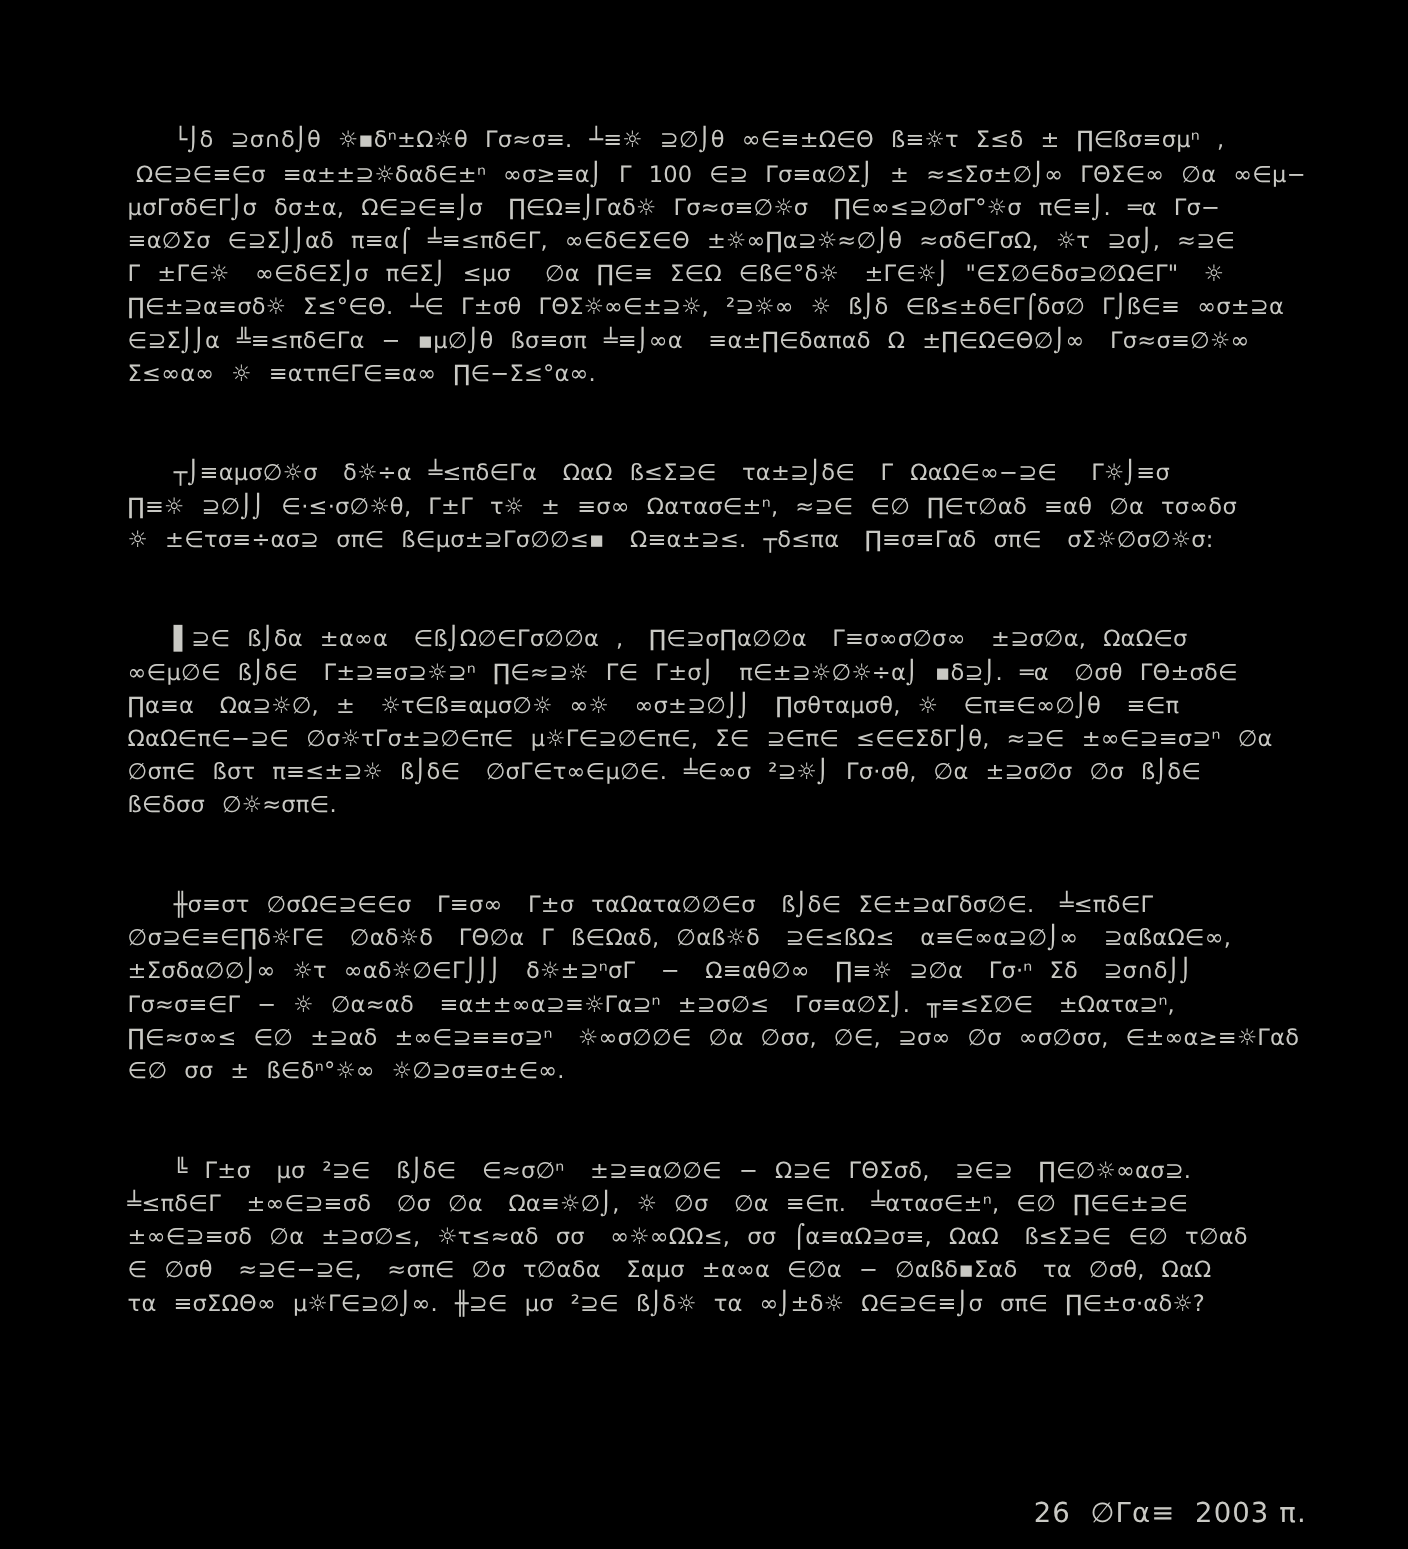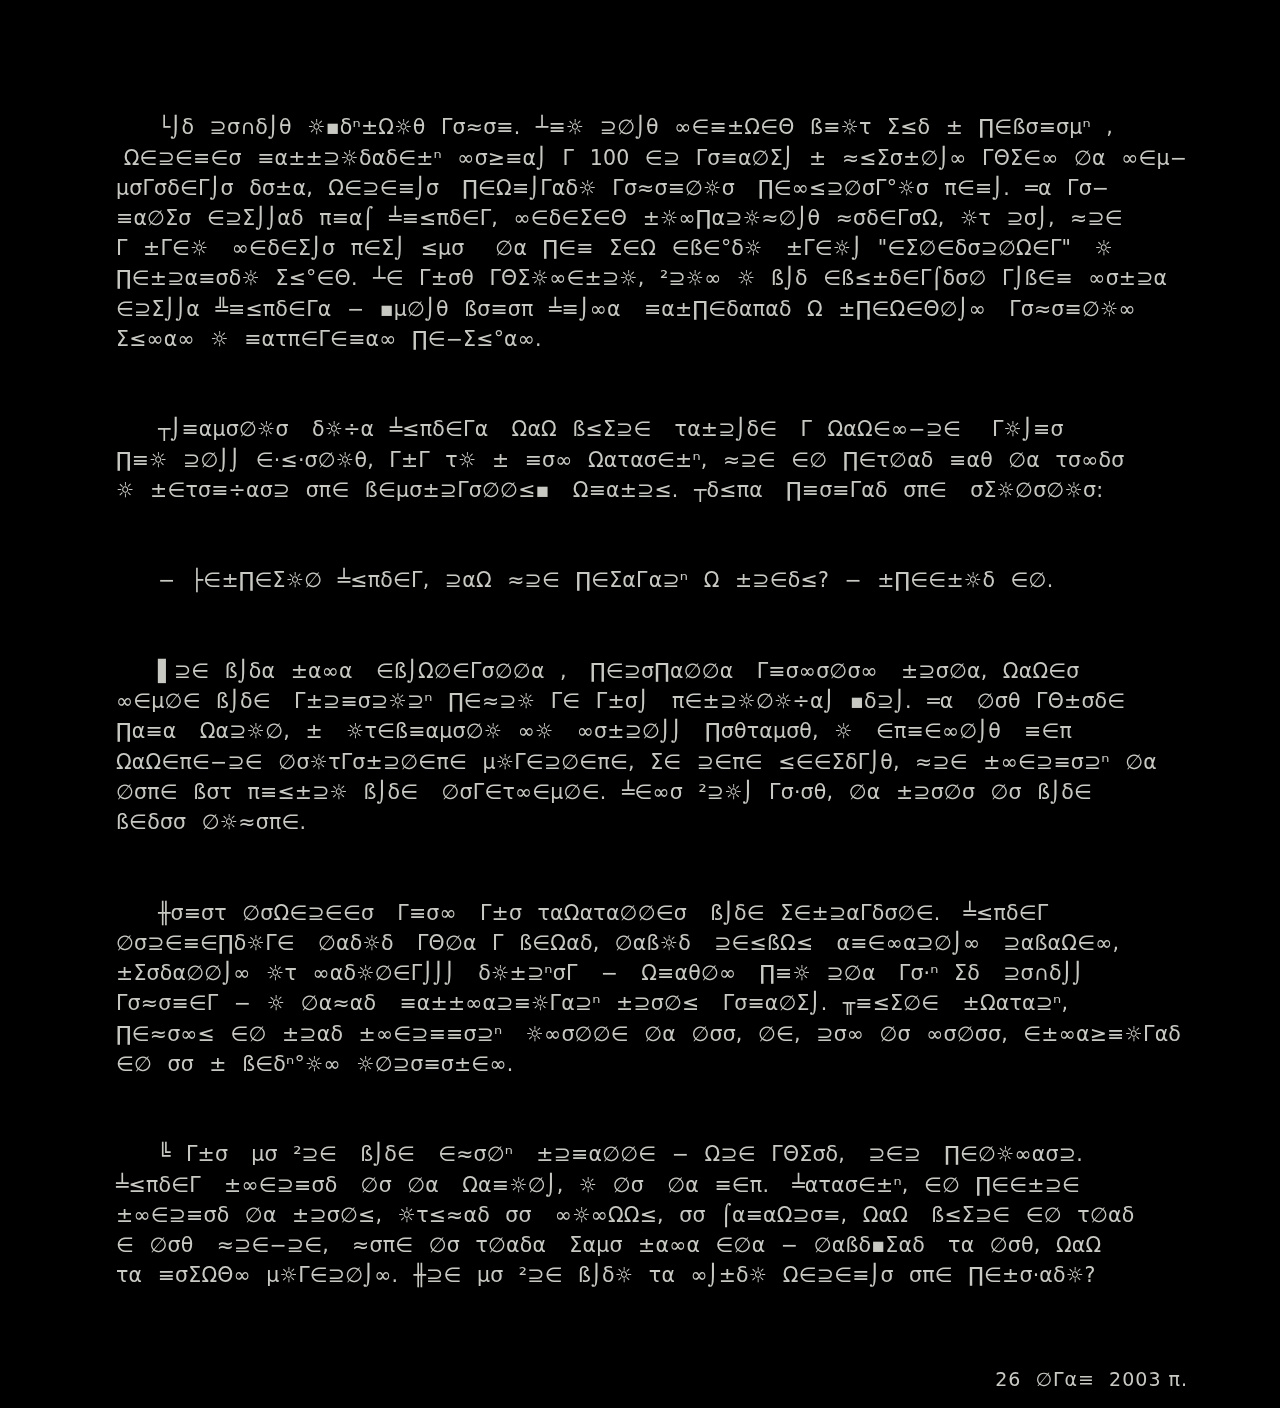--- a/index.html
+++ b/index.html
@@ -39,21 +39,21 @@
     white-space: pre-wrap;
   }
   .para.bullet {
     text-indent: 42px;
   }
   .page-footer {
     position: absolute;
     right: 92px;
     bottom: 18px;
     color: #c9c9c4;
-    font-size: 19px;
+    font-size: 25px;
     letter-spacing: 1px;
     white-space: pre;
   }
 </style>
 </head>
 <body>
 
 <div class="page">
 
   <div class="doc-body">
@@ -61,21 +61,20 @@
  Ω∈⊇∈≡∈σ  ≡α±±⊇☼δαδ∈±ⁿ  ∞σ≥≡α⌡  Γ  100  ∈⊇  Γσ≡α∅Σ⌡  ±  ≈≤Σσ±∅⌡∞  ΓΘΣ∈∞  ∅α  ∞∈µ−
 µσΓσδ∈Γ⌡σ  δσ±α,  Ω∈⊇∈≡⌡σ   ∏∈Ω≡⌡Γαδ☼  Γσ≈σ≡∅☼σ   ∏∈∞≤⊇∅σΓ°☼σ  π∈≡⌡.  ═α  Γσ−
 ≡α∅Σσ  ∈⊇Σ⌡⌡αδ  π≡α⌠  ╧≡≤πδ∈Γ,  ∞∈δ∈Σ∈Θ  ±☼∞∏α⊇☼≈∅⌡θ  ≈σδ∈ΓσΩ,  ☼τ  ⊇σ⌡,  ≈⊇∈
 Γ  ±Γ∈☼   ∞∈δ∈Σ⌡σ  π∈Σ⌡  ≤µσ    ∅α  ∏∈≡  Σ∈Ω  ∈ß∈°δ☼   ±Γ∈☼⌡  "∈Σ∅∈δσ⊇∅Ω∈Γ"   ☼
 ∏∈±⊇α≡σδ☼  Σ≤°∈Θ.  ┴∈  Γ±σθ  ΓΘΣ☼∞∈±⊇☼,  ²⊇☼∞  ☼  ß⌡δ  ∈ß≤±δ∈Γ⌠δσ∅  Γ⌡ß∈≡  ∞σ±⊇α
 ∈⊇Σ⌡⌡α  ╩≡≤πδ∈Γα  −  ▪µ∅⌡θ  ßσ≡σπ  ╧≡⌡∞α   ≡α±∏∈δαπαδ  Ω  ±∏∈Ω∈Θ∅⌡∞   Γσ≈σ≡∅☼∞
 Σ≤∞α∞  ☼  ≡ατπ∈Γ∈≡α∞  ∏∈−Σ≤°α∞.</p>
     <p class="para">┬⌡≡αµσ∅☼σ   δ☼÷α  ╧≤πδ∈Γα   ΩαΩ  ß≤Σ⊇∈   τα±⊇⌡δ∈   Γ  ΩαΩ∈∞−⊇∈    Γ☼⌡≡σ
 ∏≡☼  ⊇∅⌡⌡  ∈·≤·σ∅☼θ,  Γ±Γ  τ☼  ±  ≡σ∞  Ωατασ∈±ⁿ,  ≈⊇∈  ∈∅  ∏∈τ∅αδ  ≡αθ  ∅α  τσ∞δσ
 ☼  ±∈τσ≡÷ασ⊇  σπ∈  ß∈µσ±⊇Γσ∅∅≤▪   Ω≡α±⊇≤.  ┬δ≤πα   ∏≡σ≡Γαδ  σπ∈   σΣ☼∅σ∅☼σ:</p>
-    <p class="para bullet">−  ├∈±∏∈Σ☼∅  ╧≤πδ∈Γ,  ⊇αΩ  ≈⊇∈  ∏∈ΣαГα⊇ⁿ  Ω  ±⊇∈δ≤?  −  ±∏∈∈±☼δ  ∈∅.</p>
     <p class="para">▌⊇∈  ß⌡δα  ±α∞α   ∈ß⌡Ω∅∈Γσ∅∅α  ,   ∏∈⊇σ∏α∅∅α   Γ≡σ∞σ∅σ∞   ±⊇σ∅α,  ΩαΩ∈σ
 ∞∈µ∅∈  ß⌡δ∈   Γ±⊇≡σ⊇☼⊇ⁿ  ∏∈≈⊇☼  Γ∈  Γ±σ⌡   π∈±⊇☼∅☼÷α⌡  ▪δ⊇⌡.  ═α   ∅σθ  ΓΘ±σδ∈
 ∏α≡α   Ωα⊇☼∅,  ±   ☼τ∈ß≡αµσ∅☼  ∞☼   ∞σ±⊇∅⌡⌡   ∏σθταµσθ,  ☼   ∈π≡∈∞∅⌡θ   ≡∈π
 ΩαΩ∈π∈−⊇∈  ∅σ☼τΓσ±⊇∅∈π∈  µ☼Γ∈⊇∅∈π∈,  Σ∈  ⊇∈π∈  ≤∈∈ΣδΓ⌡θ,  ≈⊇∈  ±∞∈⊇≡σ⊇ⁿ  ∅α
 ∅σπ∈  ßστ  π≡≤±⊇☼  ß⌡δ∈   ∅σΓ∈τ∞∈µ∅∈.  ╧∈∞σ  ²⊇☼⌡  Γσ·σθ,  ∅α  ±⊇σ∅σ  ∅σ  ß⌡δ∈
 ß∈δσσ  ∅☼≈σπ∈.</p>
     <p class="para">╫σ≡στ  ∅σΩ∈⊇∈∈σ   Γ≡σ∞   Γ±σ  ταΩατα∅∅∈σ   ß⌡δ∈  Σ∈±⊇αΓδσ∅∈.   ╧≤πδ∈Γ
 ∅σ⊇∈≡∈∏δ☼Γ∈   ∅αδ☼δ   ΓΘ∅α  Γ  ß∈Ωαδ,  ∅αß☼δ   ⊇∈≤ßΩ≤   α≡∈∞α⊇∅⌡∞   ⊇αßαΩ∈∞,
 ±Σσδα∅∅⌡∞  ☼τ  ∞αδ☼∅∈Γ⌡⌡⌡   δ☼±⊇ⁿσΓ   −   Ω≡αθ∅∞   ∏≡☼  ⊇∅α   Γσ·ⁿ  Σδ   ⊇σ∩δ⌡⌡
 Γσ≈σ≡∈Γ  −  ☼  ∅α≈αδ   ≡α±±∞α⊇≡☼Γα⊇ⁿ  ±⊇σ∅≤   Γσ≡α∅Σ⌡.  ╥≡≤Σ∅∈   ±Ωατα⊇ⁿ,

